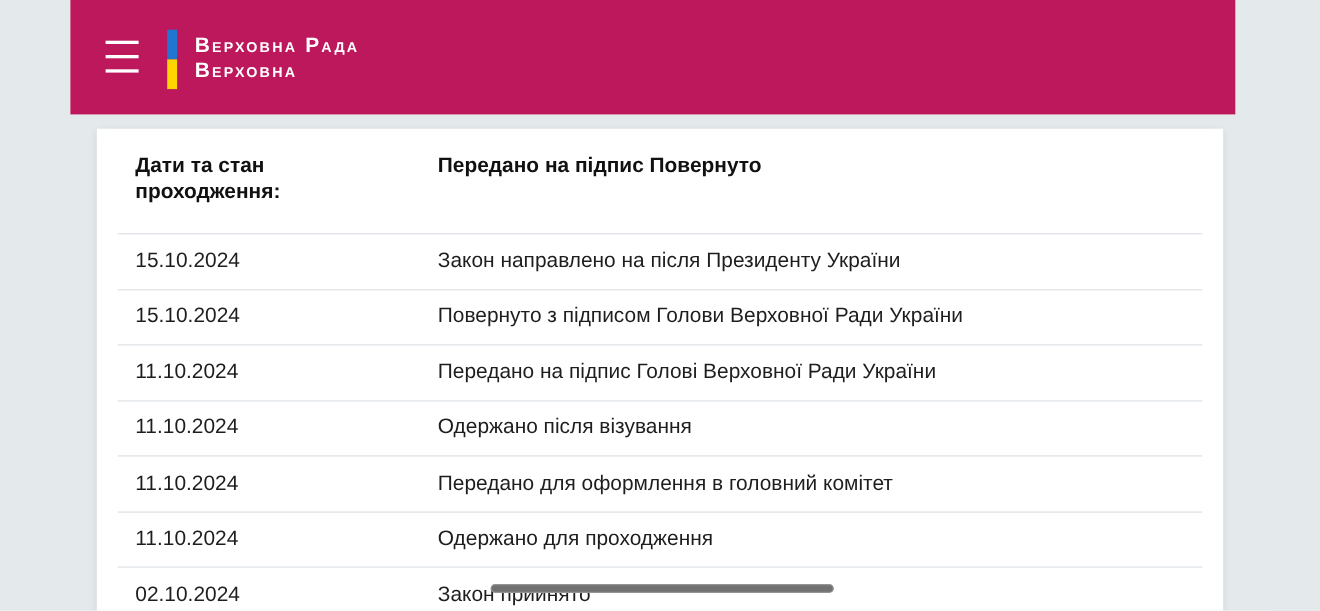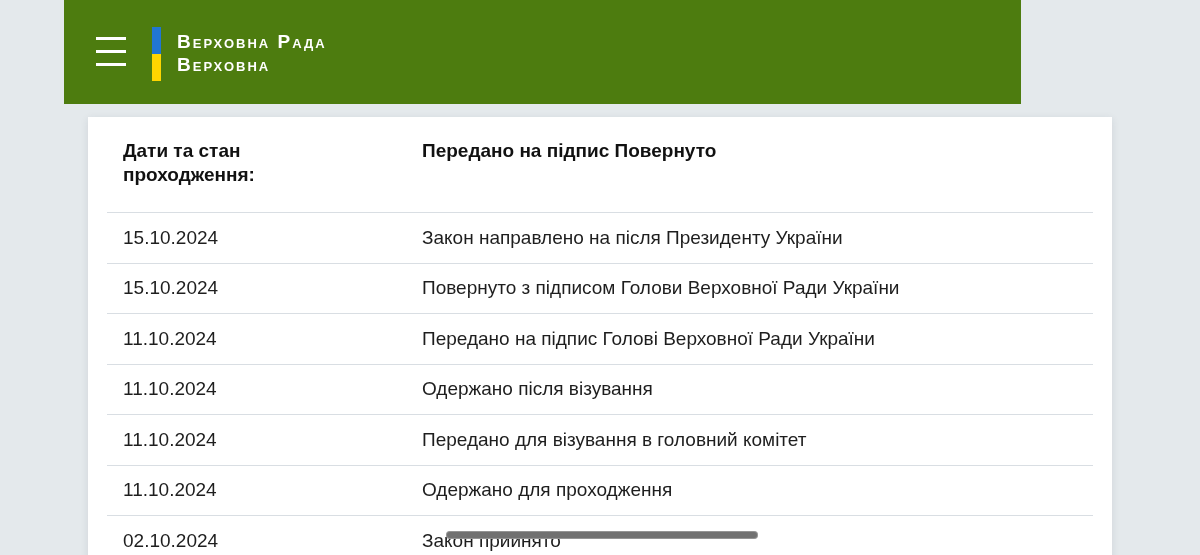--- a/index.html
+++ b/index.html
@@ -5,22 +5,22 @@
   * { margin:0; padding:0; box-sizing:border-box; }
   html, body {
     width:1200px; height:555px; overflow:hidden;
     background:#e4e9ec;
     font-family:"Liberation Sans", sans-serif;
     position:relative;
   }
   
   .app-header {
     position:absolute; left:64px; top:0;
-    width:957px; height:104px;
-    background:#4d7c0f;
+    width:1059px; height:104px;
+    background:#be185d;
   }
   .menu-button {
     position:absolute; left:32px; top:37px;
     width:30px; height:29px;
     background:none; border:none; cursor:pointer;
     display:flex; flex-direction:column; justify-content:space-between;
   }
   .menu-button .bar { width:30px; height:3px; background:#ffffff; }
   .logo {
     position:absolute; left:88px; top:27px;
@@ -39,21 +39,21 @@
     position:absolute; left:88px; top:117px;
     width:1024px; height:470px;
     background:#ffffff;
     box-shadow:0 2px 8px rgba(30,40,60,.10);
   }
   .trow {
     display:grid; grid-template-columns:275px 1fr;
     padding:0 34px 0 35px;
     align-items:center;
     height:49.5px;
-    font-size:19px; color:#1e1e1e;gap:24px;
+    font-size:19px; color:#1e1e1e;
   }
   .thead {
     height:95px; align-items:start; padding-top:22px;
     font-weight:bold; color:#111111; line-height:24px;
   }
   .thead .c1 { max-width:190px; }
   .divider { height:1px; background:#d9dee3; margin:0 19px; }
   
   .scroll-thumb {
     position:absolute; left:358px; top:414px;
@@ -110,21 +110,21 @@
 
   <div class="divider"></div>
   <div class="trow">
     <div>11.10.2024</div>
     <div>Одержано після візування</div>
   </div>
 
   <div class="divider"></div>
   <div class="trow">
     <div>11.10.2024</div>
-    <div>Передано для візування в головний комітет</div>
+    <div>Передано для оформлення в головний комітет</div>
   </div>
 
   <div class="divider"></div>
   <div class="trow">
     <div>11.10.2024</div>
     <div>Одержано для проходження</div>
   </div>
 
   <div class="divider"></div>
   <div class="trow">

